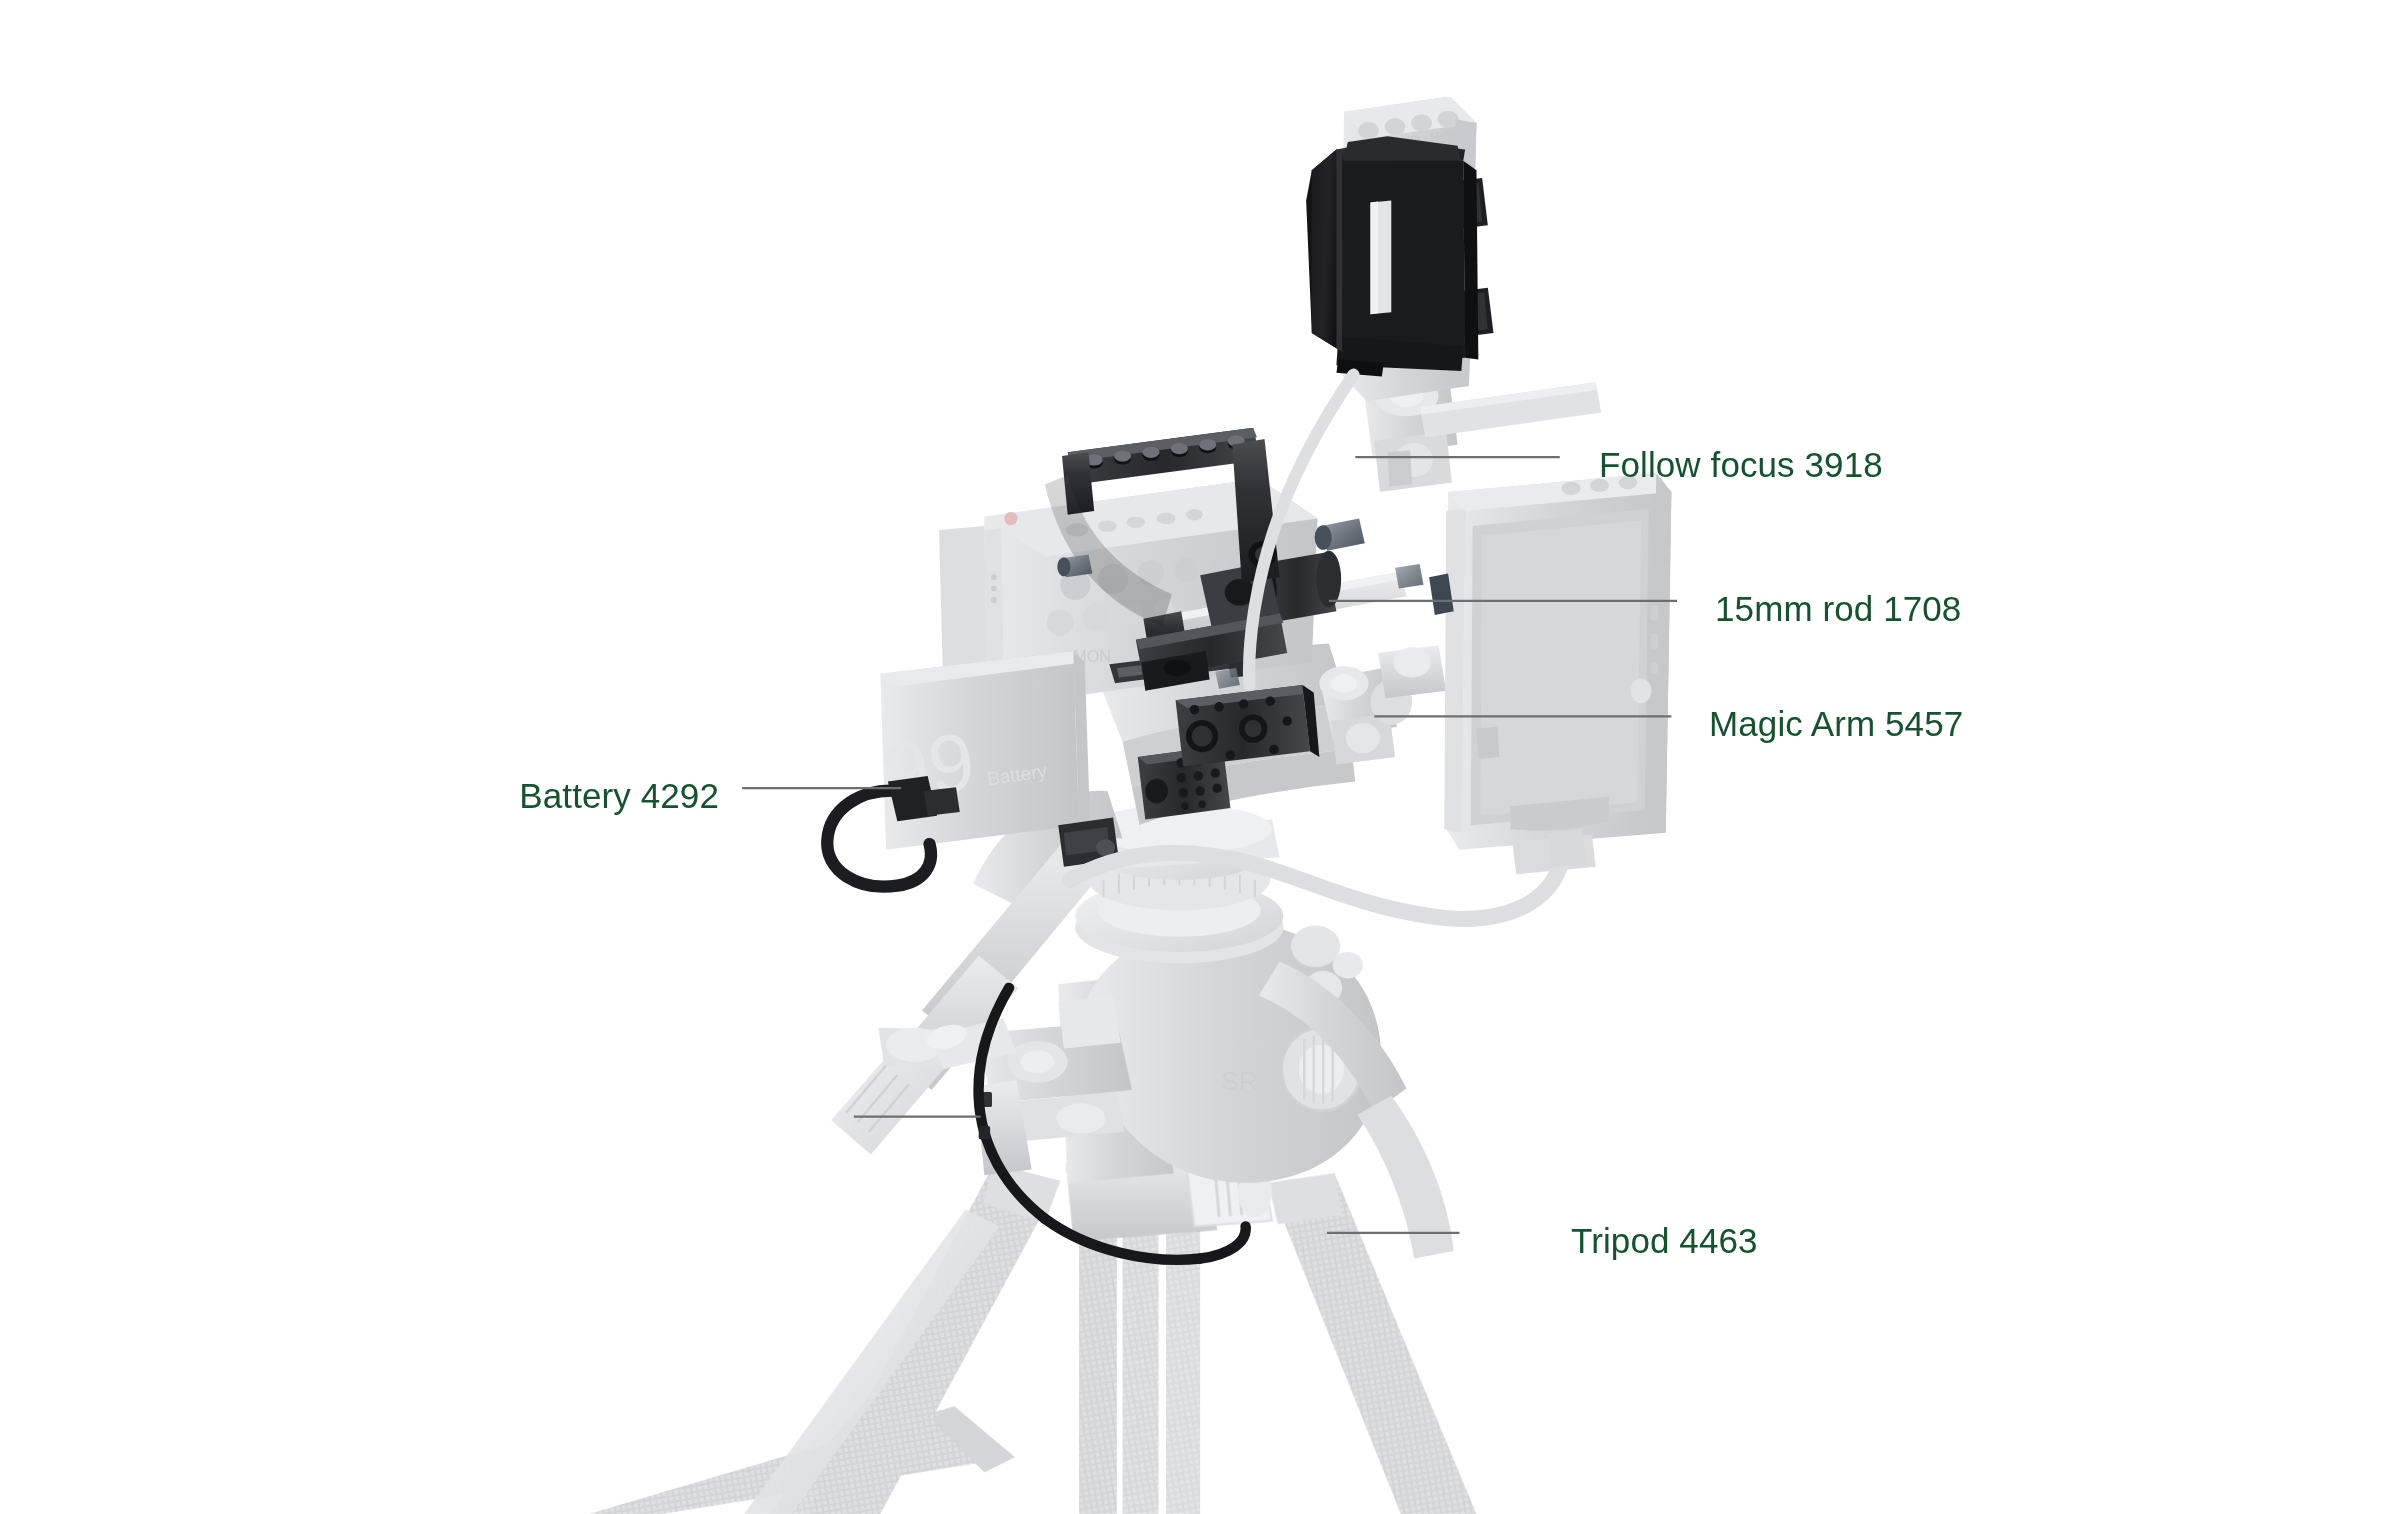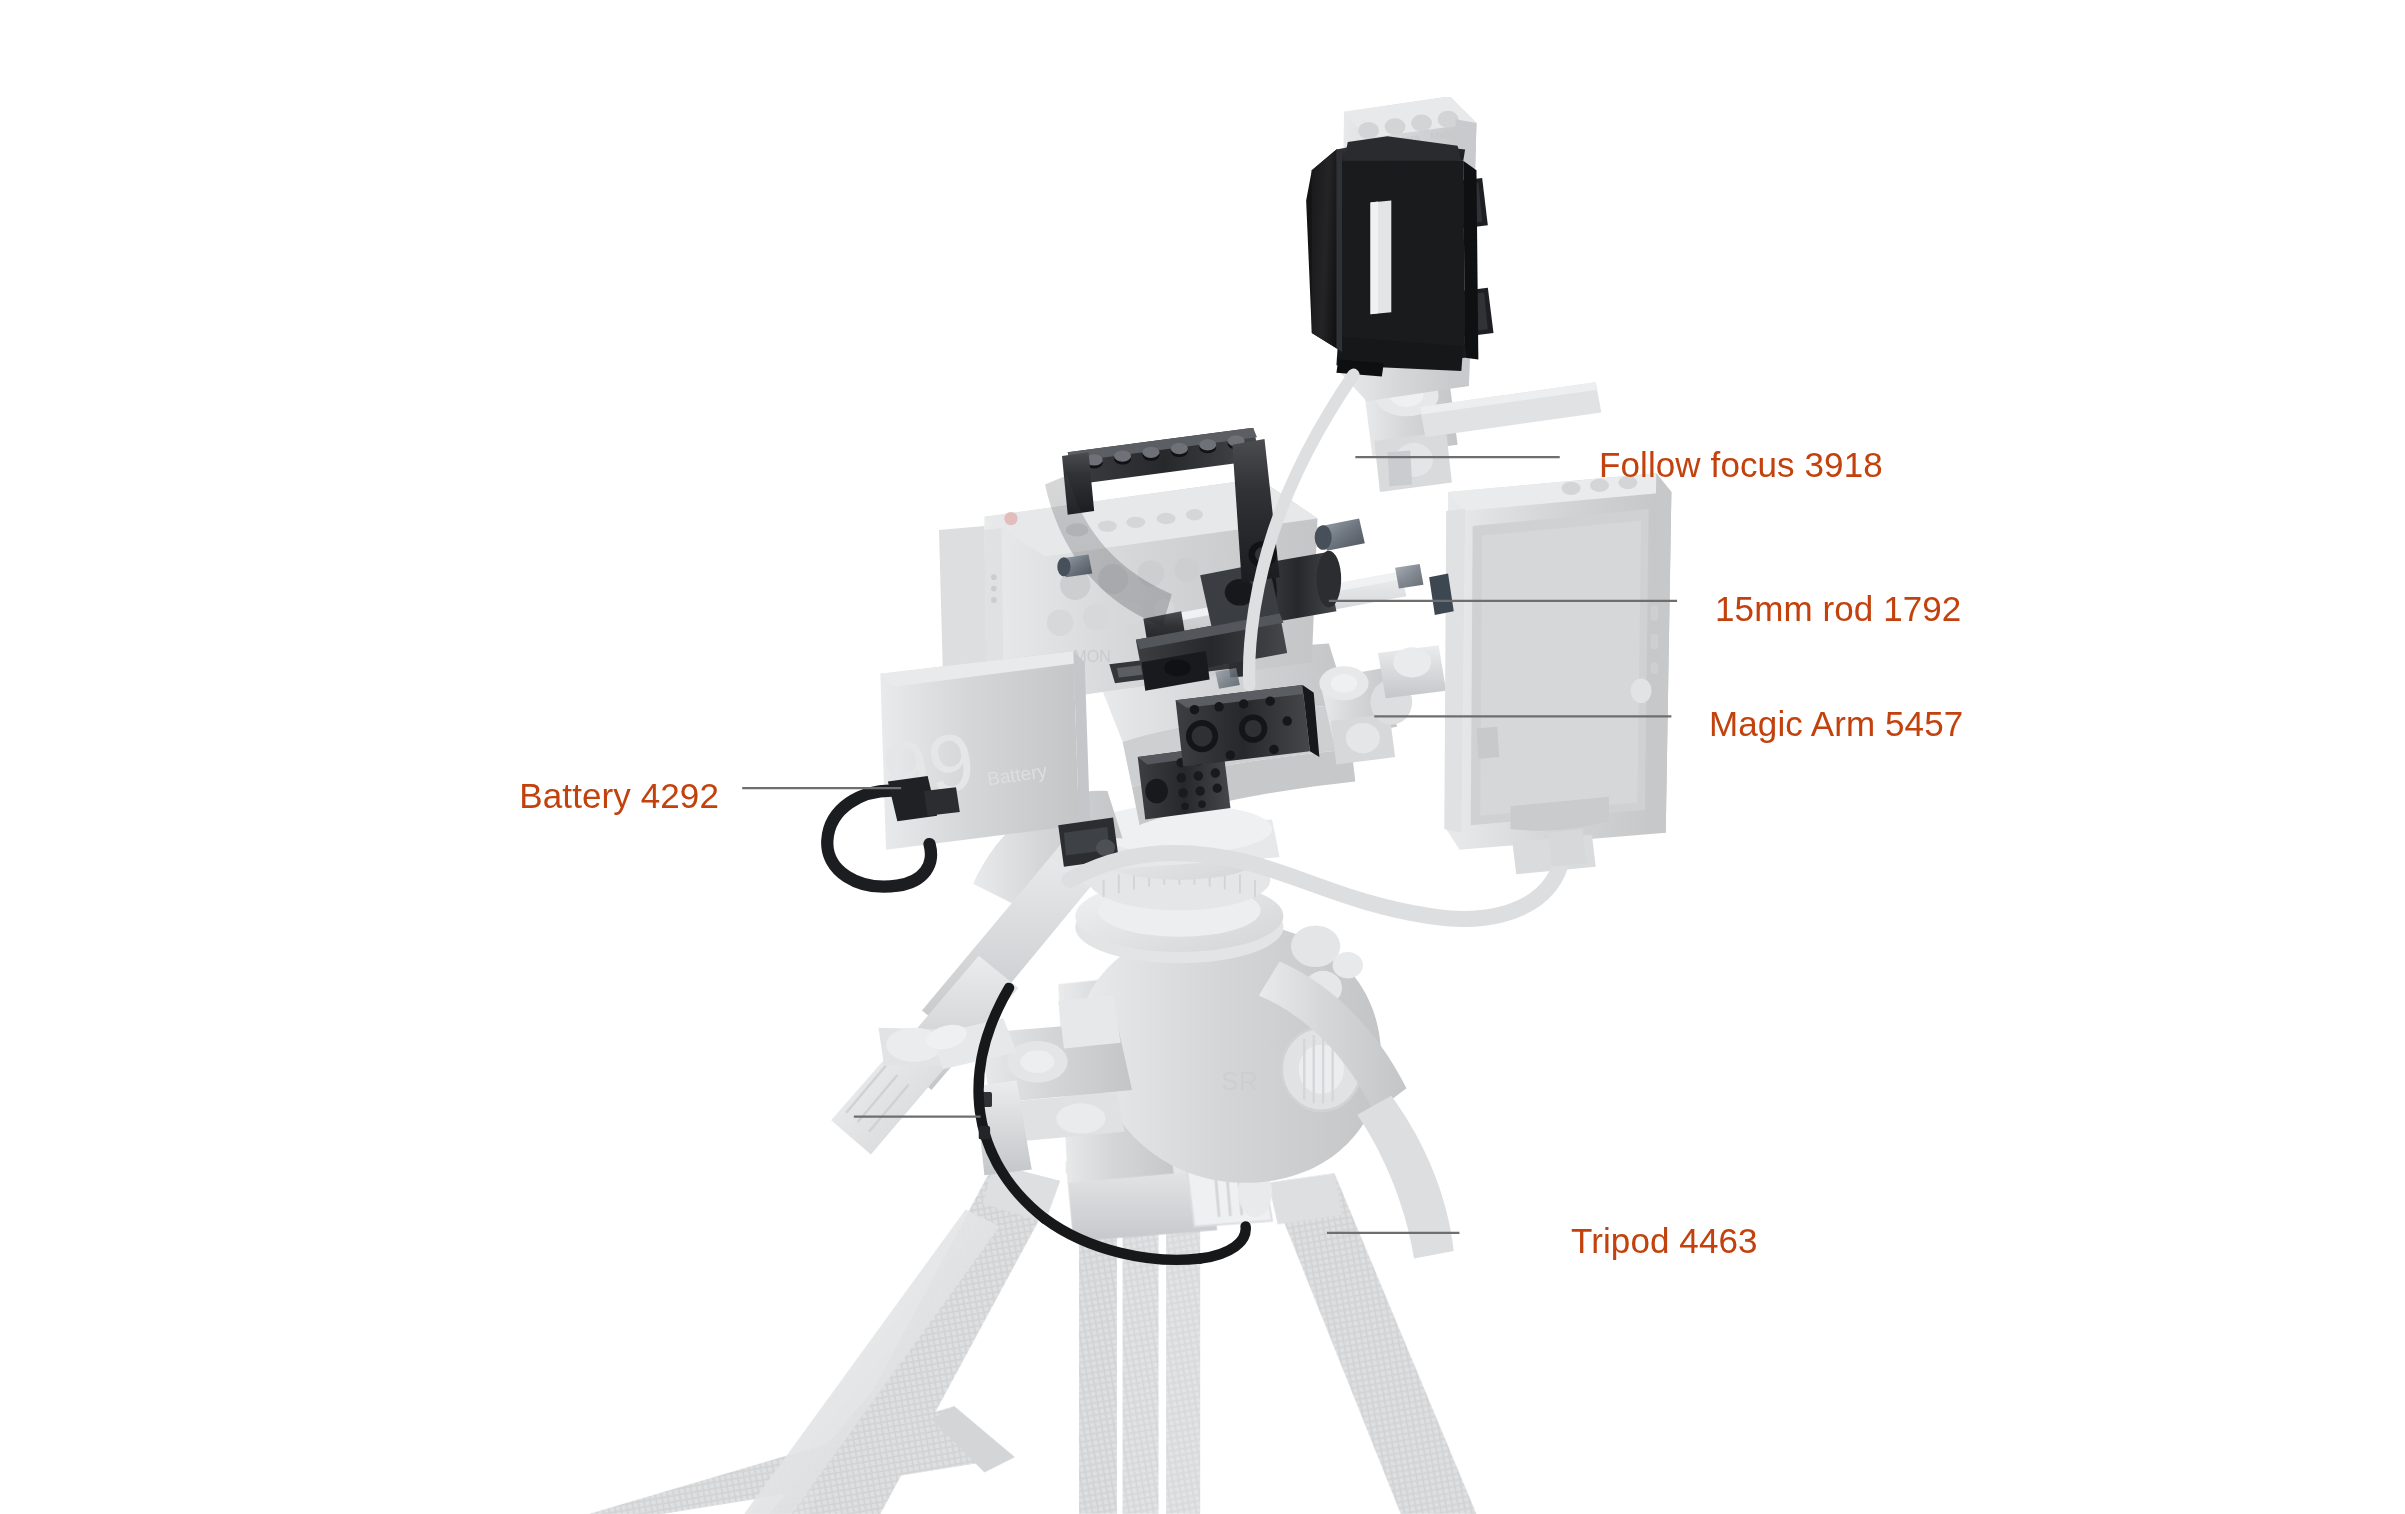--- a/index.html
+++ b/index.html
@@ -19,21 +19,21 @@
     overflow: hidden;
   }
   #scene {
     position: absolute;
     inset: 0;
     width: 2406px;
     height: 1514px;
   }
   .callout-text {
     position: absolute;
-    color: #c2410c;
+    color: #14532d;
     font-size: 35px;
     line-height: 1.28;
     letter-spacing: 0.1px;
     white-space: pre;
     font-family: "Liberation Sans", sans-serif;
   }
   .callout-left {
     transform: translateX(-100%);
   }
   .callout-right {
@@ -519,21 +519,21 @@
       <line x1="1404" y1="635" x2="1772" y2="635"></line>
       <line x1="1452" y1="757" x2="1766" y2="757"></line>
       <line x1="784" y1="833" x2="952" y2="833"></line>
       <line x1="902" y1="1180" x2="1036" y2="1180"></line>
       <line x1="1402" y1="1303" x2="1542" y2="1303"></line>
     </g>
   </svg>
 
   <div class="callout-text callout-right" style="left:1599px; top:443px;">Follow focus 3918</div>
 
-  <div class="callout-text callout-right" style="left:1715px; top:587px;">15mm rod 1792</div>
+  <div class="callout-text callout-right" style="left:1715px; top:587px;">15mm rod 1708</div>
 
   <div class="callout-text callout-right" style="left:1709px; top:702px;">Magic Arm 5457</div>
 
   <div class="callout-text callout-left" style="left:719px; top:774px;">Battery 4292</div>
 
 
   <div class="callout-text callout-right" style="left:1571px; top:1219px;">Tripod 4463</div>
 
 </div>
 

